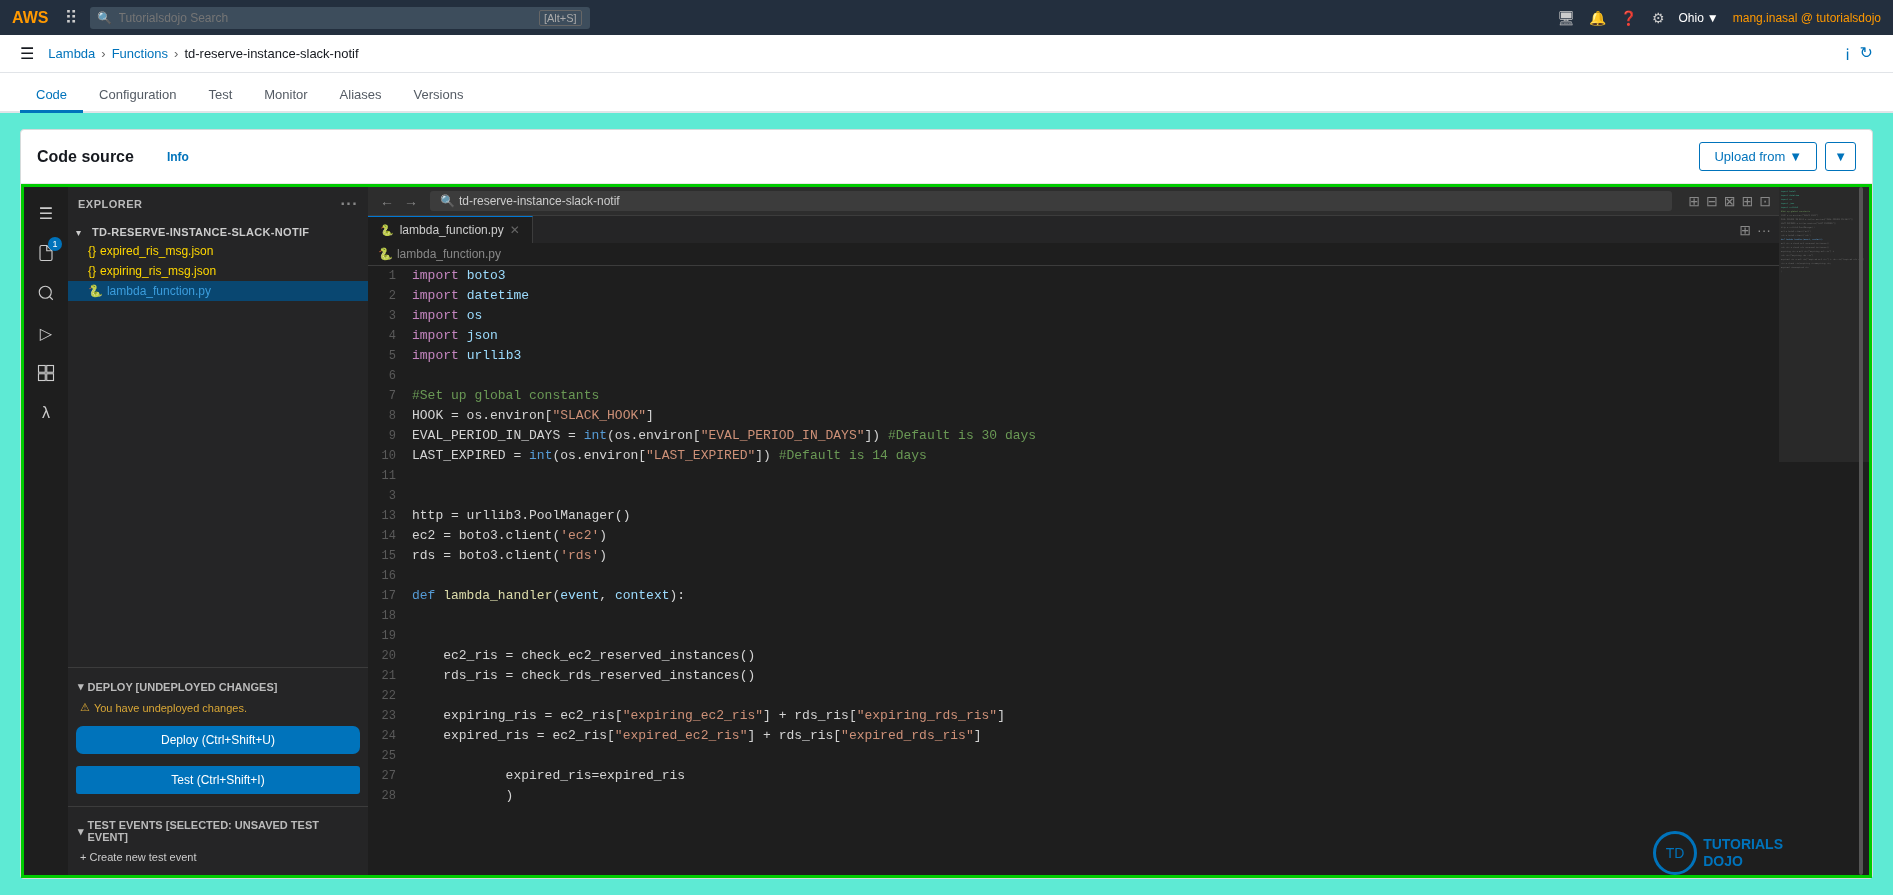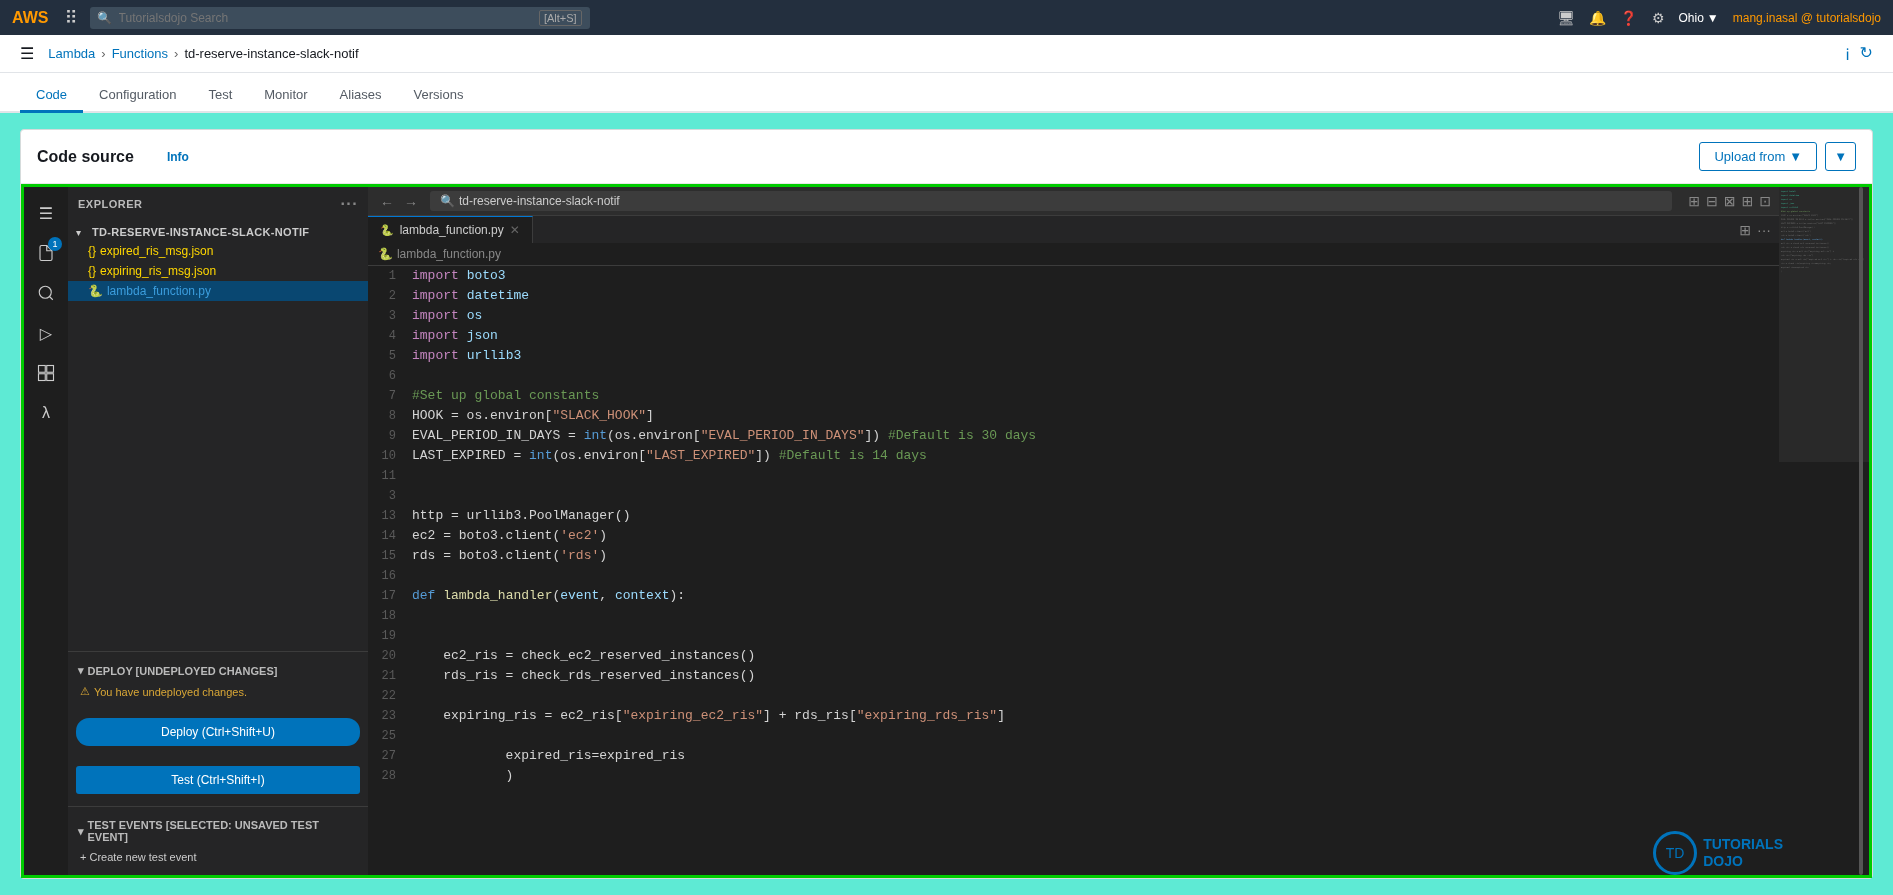--- a/index.html
+++ b/index.html
@@ -292,26 +292,26 @@
       align-items: center;
       gap: 4px;
       color: #d9a736;
       font-size: 11px;
       padding: 4px 4px;
     }
     .deploy-btn {
       background: #0073bb;
       color: #fff;
       border: none;
-      border-radius: 13px;
+      border-radius: 7px;
       padding: 7px 12px;
       width: 100%;
       cursor: pointer;
       font-size: 12px;
-      margin: 16px 0;
+      margin: 8px 0;
       text-align: center;
     }
     .test-btn {
       background: #0073bb;
       color: #fff;
       border: none;
       border-radius: 3px;
       padding: 7px 12px;
       width: 100%;
       cursor: pointer;
@@ -778,20 +778,24 @@
               <span class="line-number">21</span>
               <span class="line-content">    rds_ris = check_rds_reserved_instances()</span>
             </div>
             <div class="code-line">
               <span class="line-number">22</span>
               <span class="line-content">&nbsp;</span>
             </div>
             <div class="code-line">
               <span class="line-number">23</span>
               <span class="line-content">    expiring_ris = ec2_ris[<span class="str">"expiring_ec2_ris"</span>] + rds_ris[<span class="str">"expiring_rds_ris"</span>]</span>
+            </div>
+            <div class="code-line">
+              <span class="line-number">24</span>
+              <span class="line-content">    expired_ris = ec2_ris[<span class="str">"expired_ec2_ris"</span>] + rds_ris[<span class="str">"expired_rds_ris"</span>]</span>
             </div>
             <div class="code-line">
               <span class="line-number">25</span>
               <span class="line-content">&nbsp;</span>
             </div>
             <div class="code-line">
               <span class="line-number">27</span>
               <span class="line-content">            expired_ris=expired_ris</span>
             </div>
             <div class="code-line">

